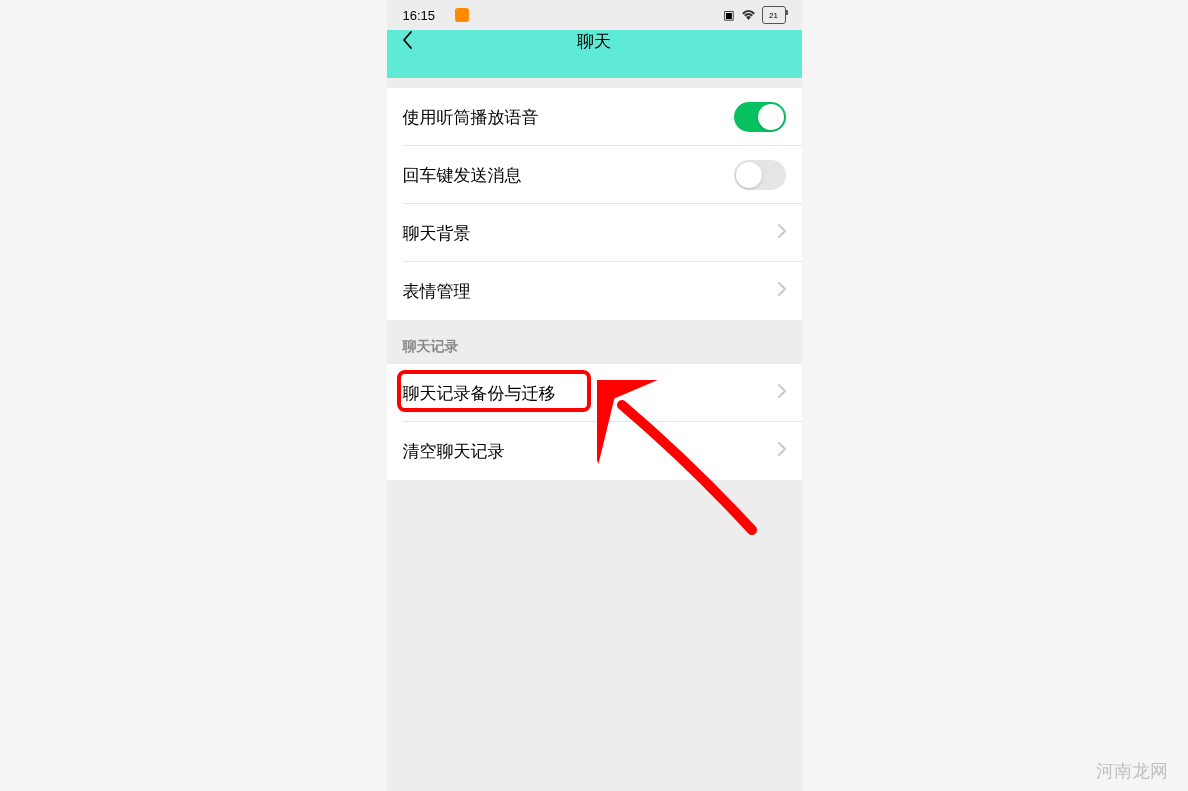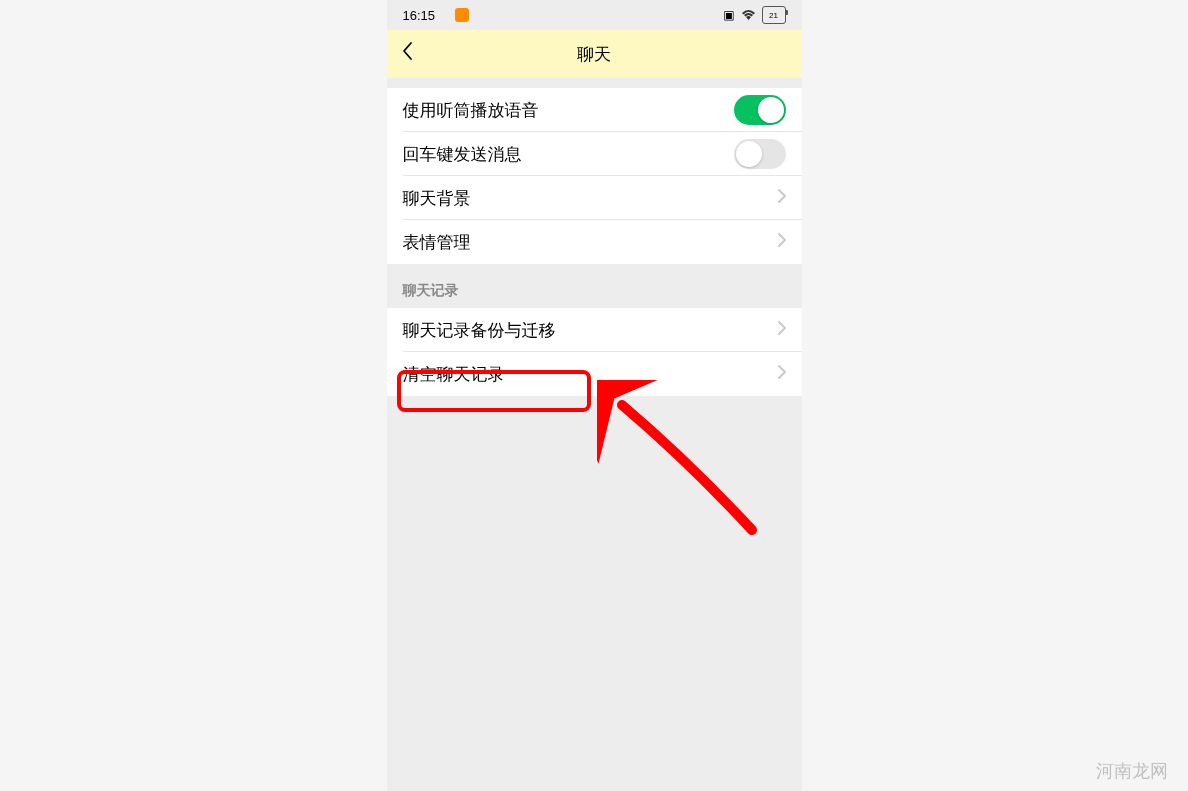--- a/index.html
+++ b/index.html
@@ -41,23 +41,22 @@
     .status-icon-orange {
       width: 14px;
       height: 14px;
       background: #ff8c00;
       border-radius: 3px;
       display: inline-block;
     }
     .nav-header {
       height: 48px;
       display: flex;
-      align-items: center;
-      position: relative;
-      background: #fef9c3;
+      position: relative;
+      background: #5eead4;
     }
     .back-btn {
       position: absolute;
       left: 14px;
       font-size: 22px;
       color: #000;
       cursor: pointer;
       font-weight: 300;
     }
     .nav-title {
@@ -68,21 +67,21 @@
       font-weight: 500;
     }
     .settings-group {
       background: #fff;
       margin-top: 8px;
     }
     .settings-group.first {
       margin-top: 10px;
     }
     .row {
-      height: 44px;
+      height: 58px;
       display: flex;
       align-items: center;
       justify-content: space-between;
       padding: 0 16px;
       position: relative;
       cursor: pointer;
     }
     .row.divider::after {
       content: "";
       position: absolute;

